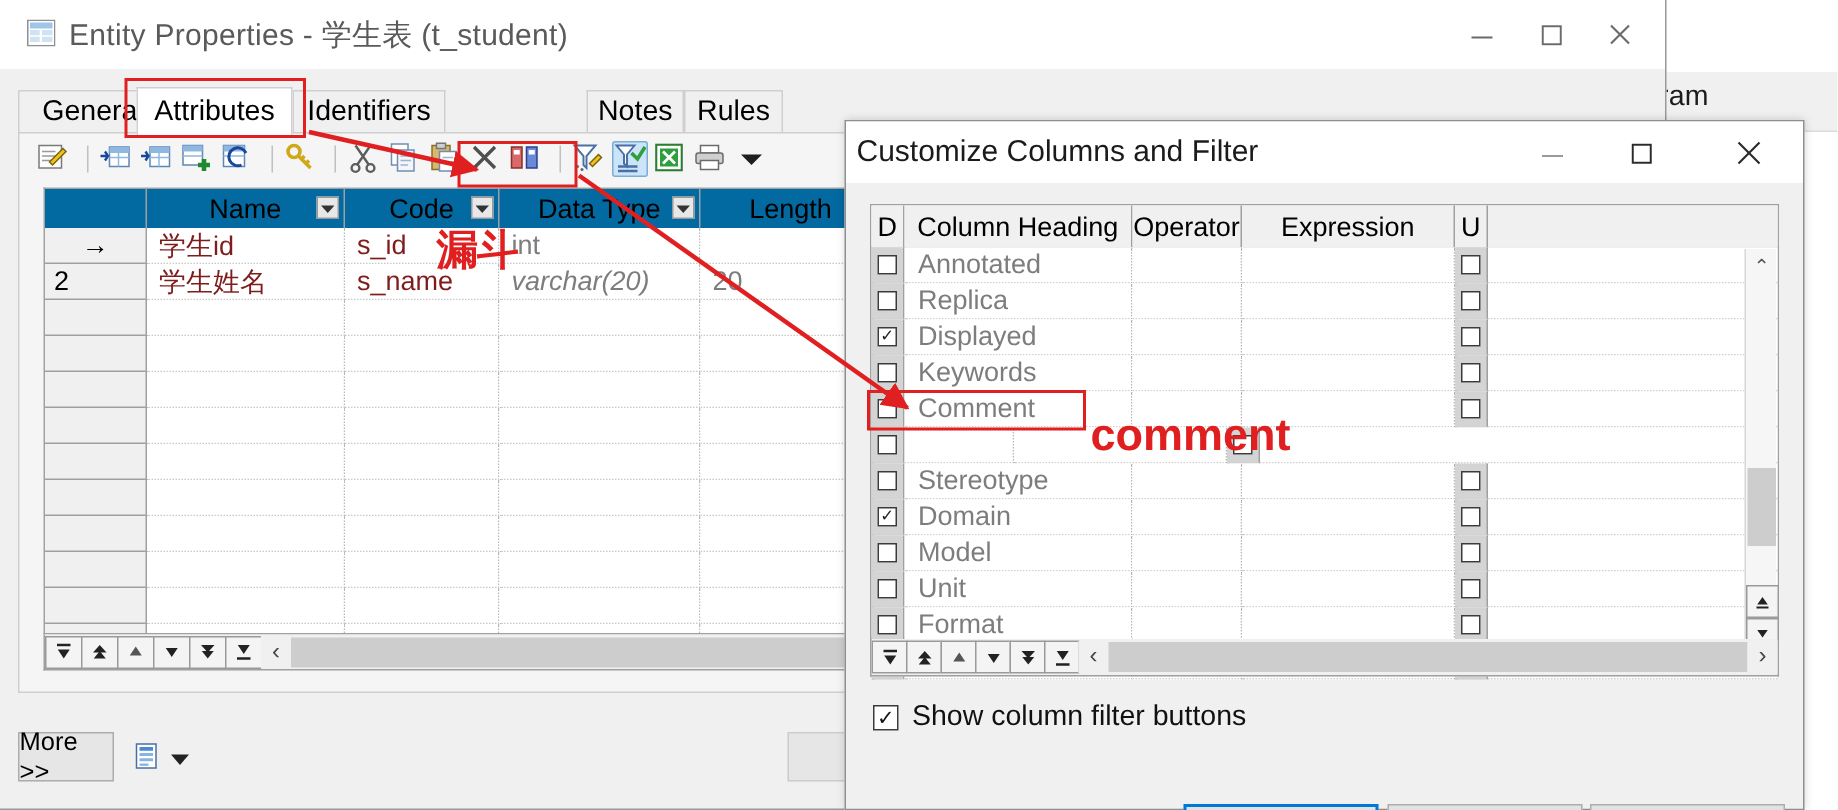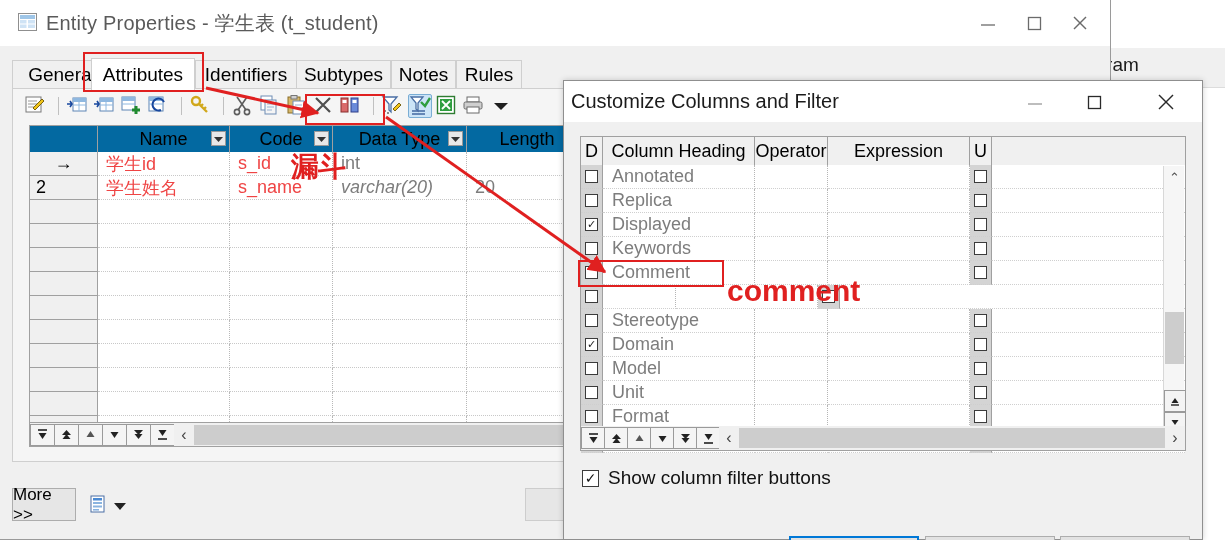--- a/index.html
+++ b/index.html
@@ -172,21 +172,21 @@
     border-right: 1px dotted #b8b8b8;
     border-bottom: 1px dotted #c8c8c8;
     display: flex; align-items: center;
     padding-left: 8px;
     font-size: 18px;
     color: #7d7d7d;
     background: #ffffff;
     overflow: hidden;
     white-space: nowrap;
   }
-  .g-cell.dark { color: #ef4444; }
+  .g-cell.dark { color: #7f1d1d; }
   .g-rowhead {
     width: 68px; min-width: 68px;
     height: 24px;
     background: #f0f0f0;
     border-right: 1px solid #a0a0a0;
     border-bottom: 1px solid #a0a0a0;
     display: flex; align-items: center; justify-content: center;
     font-size: 18px; color: #000;
   }
   .g-rowhead.num { justify-content: flex-start; padding-left: 6px; }
@@ -475,23 +475,20 @@
 
     <div class="tabstrip">
       <div class="tab" style="left:0px;width:100px;">
         <span>General</span>
       </div>
       <div class="tab active" style="left:79px;width:104px;">
         <span>Attributes</span>
       </div>
       <div class="tab" style="left:183px;width:102px;">
         <span>Identifiers</span>
-      </div>
-      <div class="tab" style="left:284px;width:95px;">
-        <span>Subtypes</span>
       </div>
       <div class="tab" style="left:379px;width:65px;">
         <span>Notes</span>
       </div>
       <div class="tab" style="left:444px;width:66px;">
         <span>Rules</span>
       </div>
     </div>
 
     <div class="panel">

